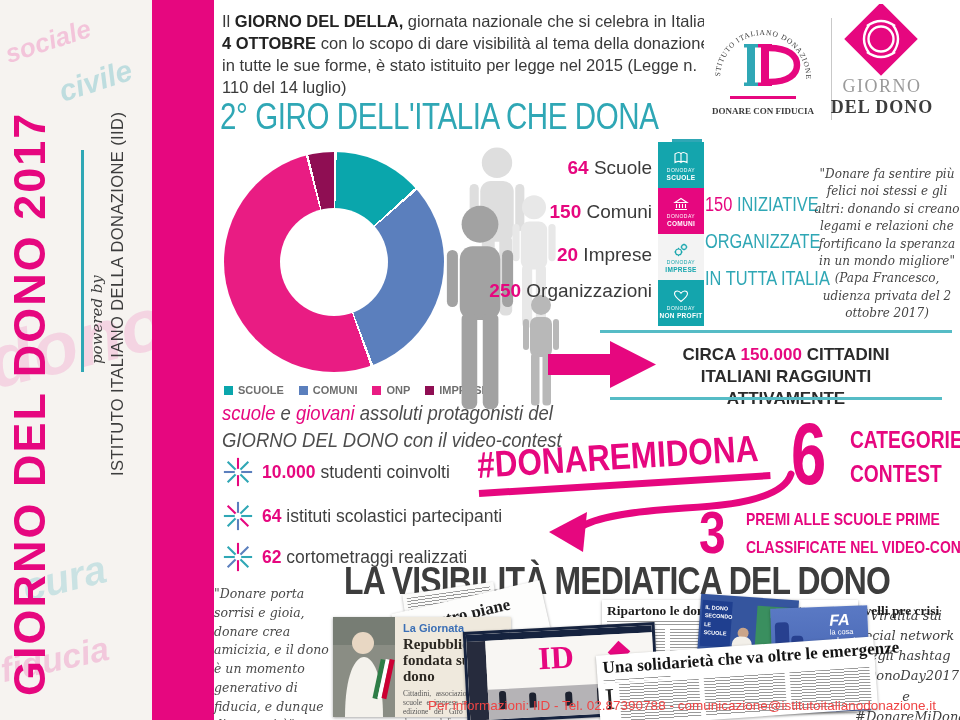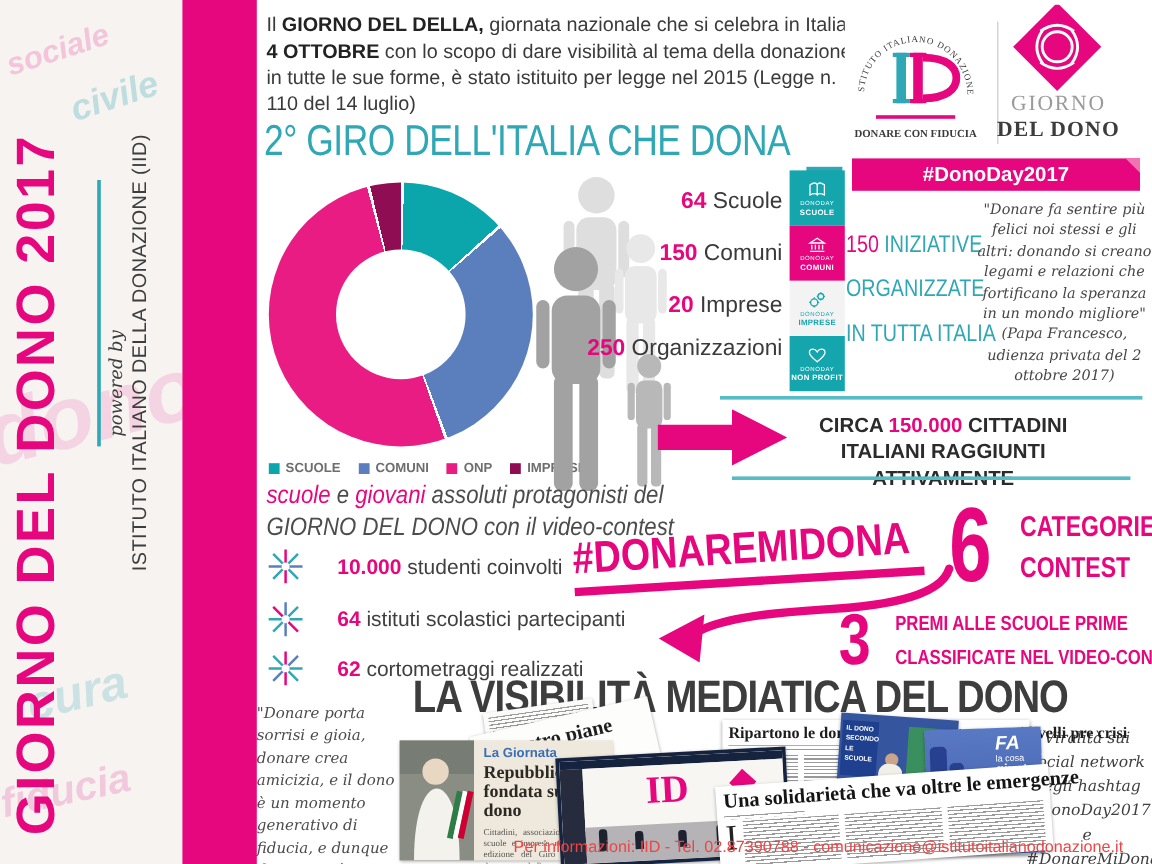--- a/index.html
+++ b/index.html
@@ -87,21 +87,21 @@
   .line-b{left:610px;top:397px;width:332px;height:3px;background:#56bcc6;}
   .arrow-right{left:548px;top:341px;}
   .circa{left:650px;top:344px;width:272px;text-align:center;font-weight:bold;font-size:17px;
     line-height:1.3;color:#2b2b2b;}
   .circa .n{color:var(--magenta);}
 
   
   .protagonisti{left:222px;top:399px;font-style:italic;font-size:21px;line-height:1.3;color:#4c4c4c;
     transform:scaleX(.88);transform-origin:left top;white-space:nowrap;}
   .protagonisti .m{color:var(--magenta);}
-  .bullet{position:absolute;left:222px;display:flex;align-items:center;gap:27px;font-size:17.5px;color:#3f3f3f;}
+  .bullet{position:absolute;left:222px;display:flex;align-items:center;gap:8px;font-size:17.5px;color:#3f3f3f;}
   .bullet .n{color:var(--magenta);font-weight:bold;}
   .b1{top:456px;} .b2{top:500px;} .b3{top:541px;}
 
   
   .hashtag-wrap{left:476px;top:445px;transform:rotate(-3.5deg);transform-origin:left top;z-index:4;}
   .hashtag{font-size:37px;font-weight:800;color:var(--magenta);white-space:nowrap;
     transform:scaleX(.85);transform-origin:left top;}
   .hash-underline{width:292px;height:7px;background:var(--magenta);margin-top:3px;}
   .hook{left:545px;top:468px;z-index:3;}
   .six-num{left:791px;top:412px;font-size:88px;font-weight:600;line-height:.95;color:var(--magenta);
@@ -224,23 +224,20 @@
       <rect x="29" y="9" width="52" height="52" fill="#e6077f" transform="rotate(45 55 35)"></rect>
       <circle cx="55" cy="35" r="12.5" stroke="#fff" stroke-width="2.4" fill="none"></circle>
       <path d="M41,22 Q55,12 69,22" stroke="#fff" stroke-width="2.4" fill="none"></path>
       <path d="M41,48 Q55,58 69,48" stroke="#fff" stroke-width="2.4" fill="none"></path>
       <path d="M43,21 Q33,35 43,49" stroke="#fff" stroke-width="2.4" fill="none"></path>
       <path d="M67,21 Q77,35 67,49" stroke="#fff" stroke-width="2.4" fill="none"></path>
       <text x="56" y="88" text-anchor="middle" font-family="Liberation Serif,serif" font-size="18" letter-spacing="1.5" fill="#9a9a9a">GIORNO</text>
       <text x="56" y="109" text-anchor="middle" font-family="Liberation Serif,serif" font-size="18" font-weight="bold" letter-spacing="1" fill="#3c3c3c">DEL DONO</text>
     </svg>
   </div>
-  <div class="abs ribbon">
-      <span>#DonoDay2017</span>
-    </div>
 
   <div class="abs donut" style="background: conic-gradient(rgb(255, 255, 255) 0deg, rgb(255, 255, 255) 1.4deg, rgb(10, 166, 172) 1.4deg, rgb(10, 166, 172) 47.6033deg, rgb(255, 255, 255) 47.6033deg, rgb(255, 255, 255) 49.0033deg, rgb(91, 127, 189) 49.0033deg, rgb(91, 127, 189) 159.174deg, rgb(255, 255, 255) 159.174deg, rgb(255, 255, 255) 160.574deg, rgb(233, 28, 131) 160.574deg, rgb(233, 28, 131) 345.124deg, rgb(255, 255, 255) 345.124deg, rgb(255, 255, 255) 346.524deg, rgb(143, 14, 83) 346.524deg, rgb(143, 14, 83) 360deg);"></div>
   <div class="abs legend">
     <span class="li">
         <span class="sw" style="background: rgb(10, 166, 172);"></span>
         <span>SCUOLE</span>
       </span>
     <span class="li">
         <span class="sw" style="background: rgb(91, 127, 189);"></span>
         <span>COMUNI</span>

